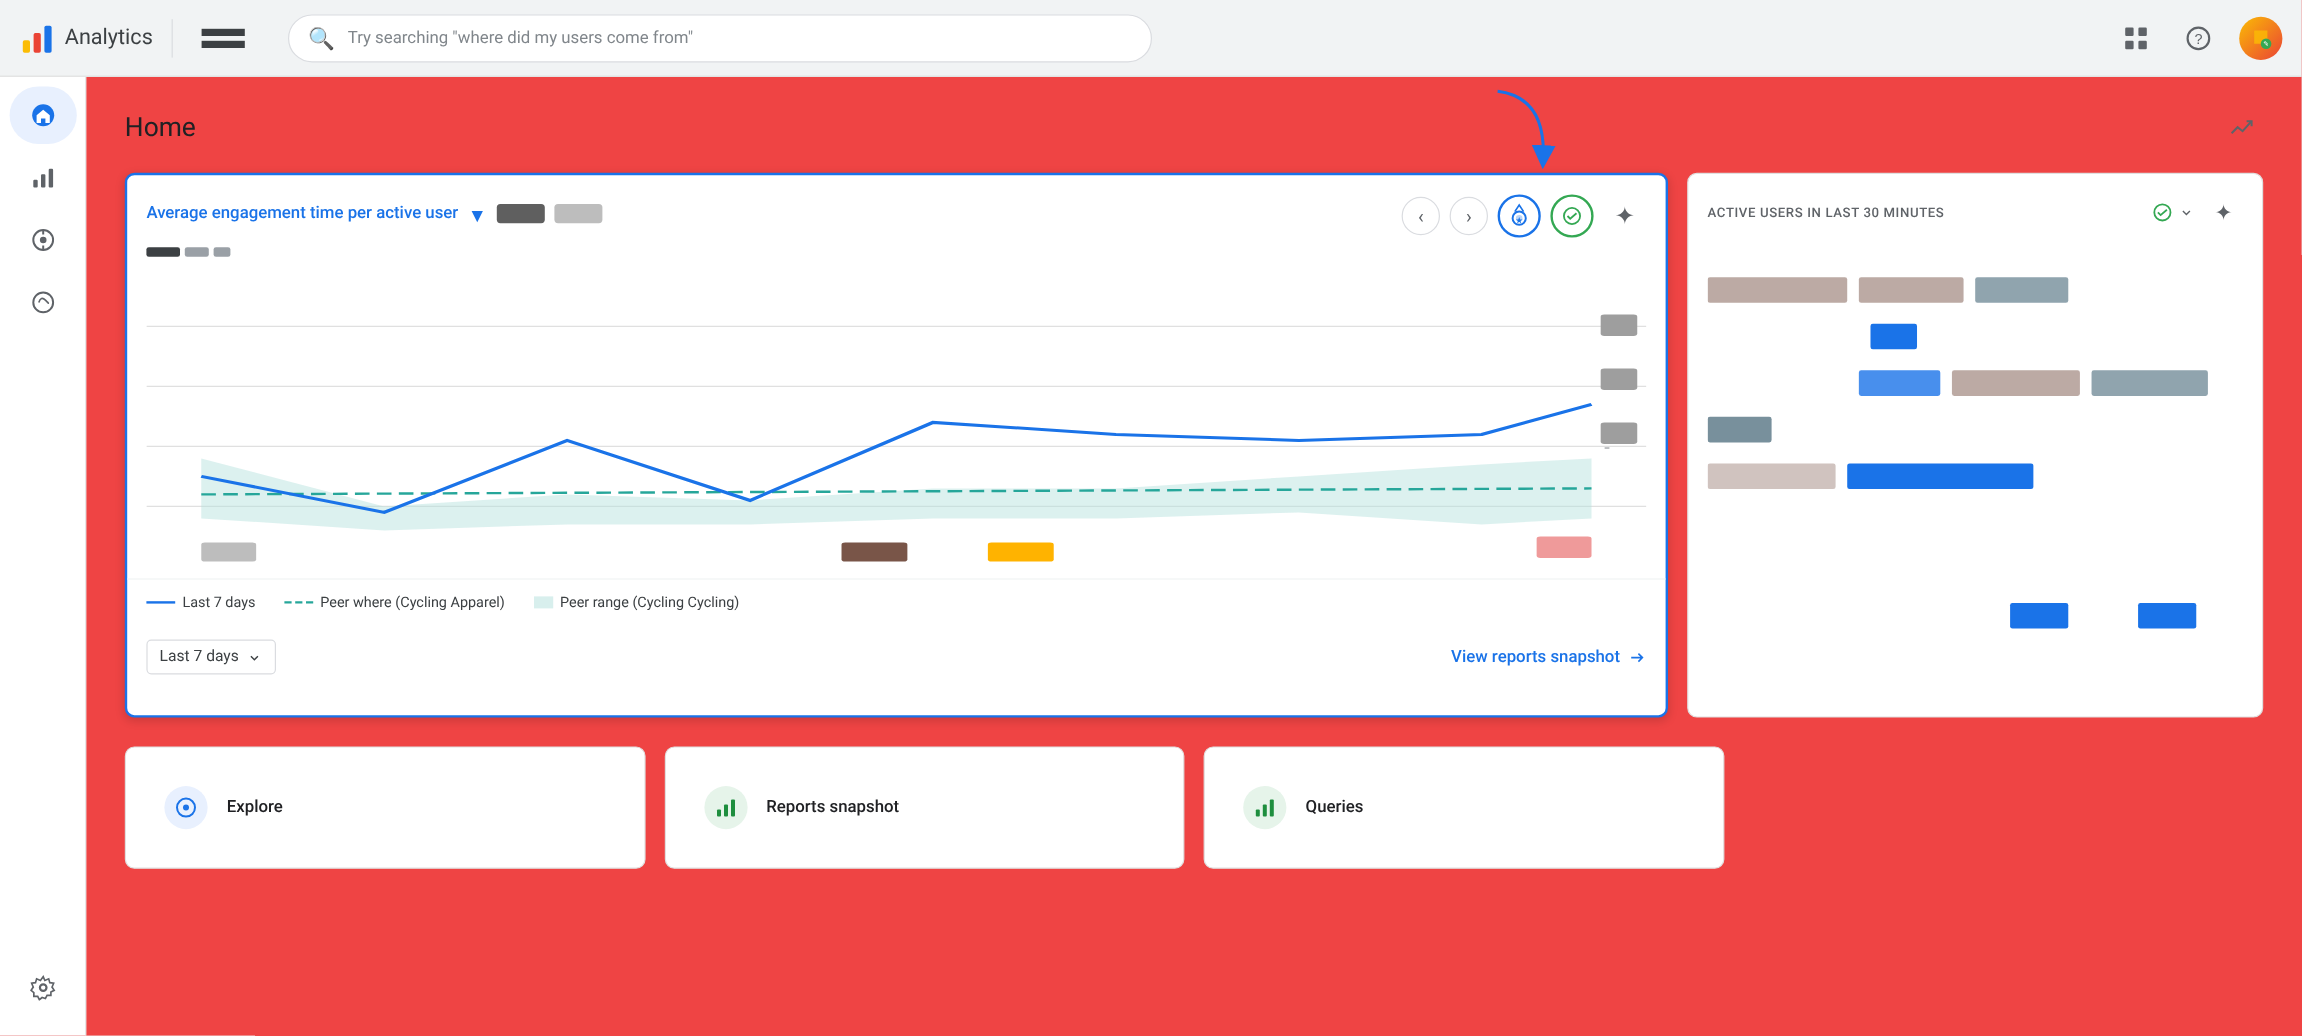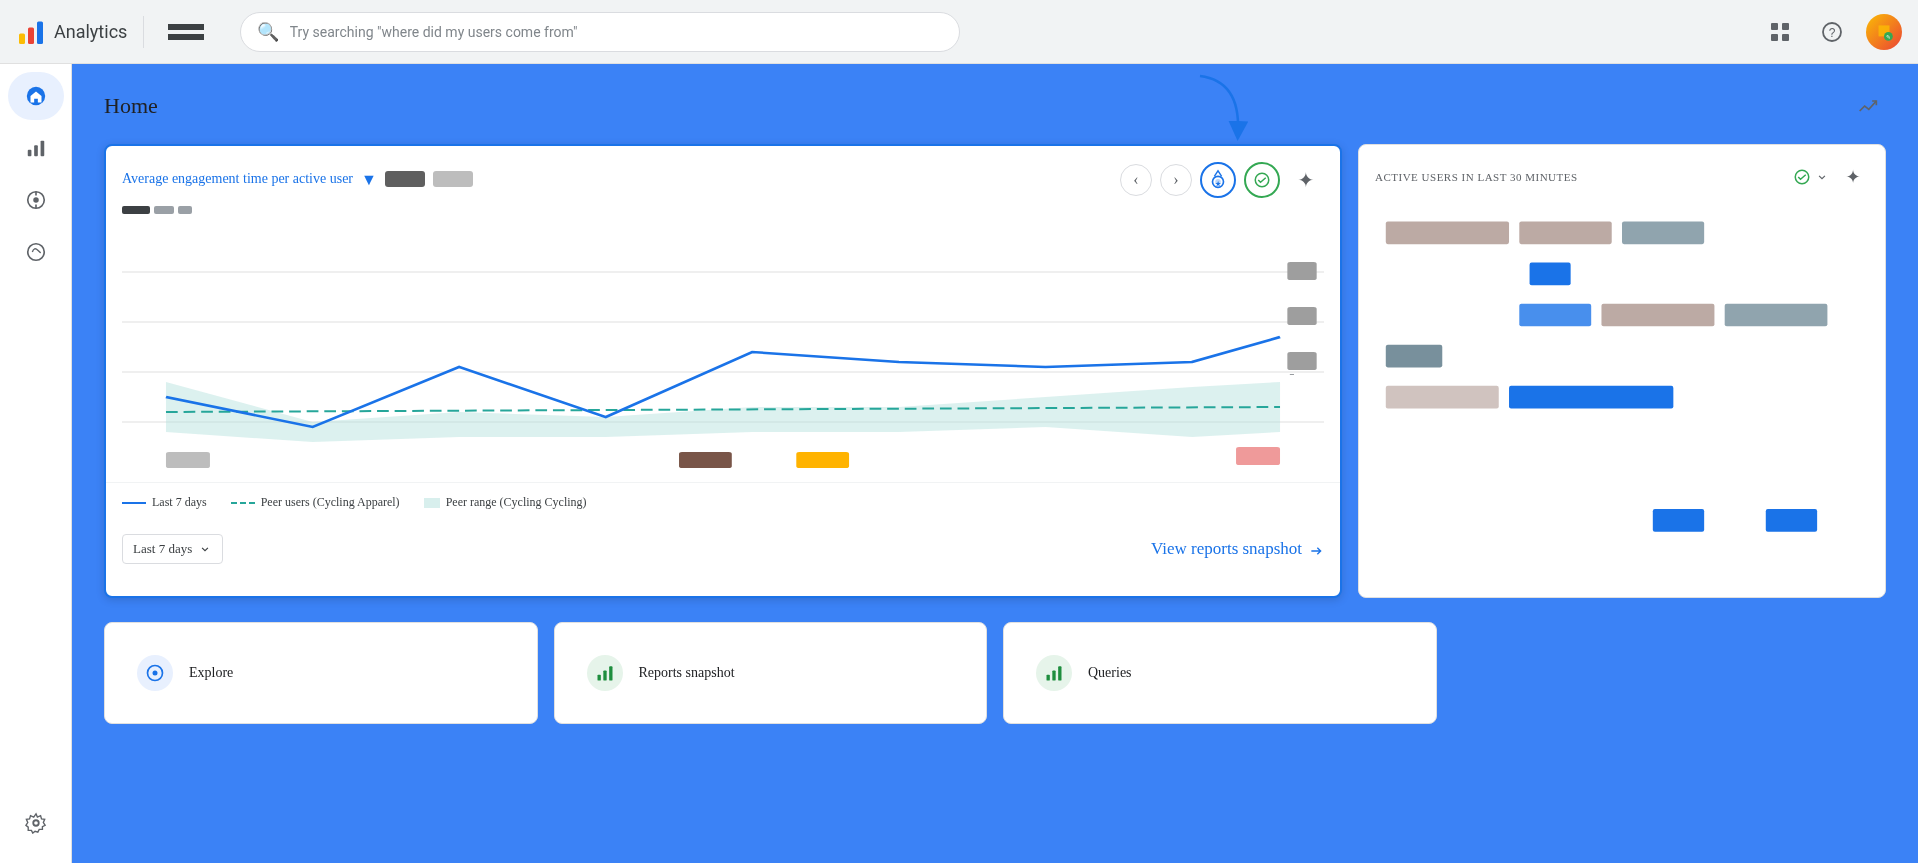--- a/index.html
+++ b/index.html
@@ -45,21 +45,21 @@
       width: 56px; height: 48px; display: flex; flex-direction: column;
       align-items: center; justify-content: center; cursor: pointer;
       border-radius: 28px; color: #5f6368; font-size: 10px; gap: 2px;
     }
     .sidebar-item.active { background: #e8f0fe; color: #1a73e8; }
     .sidebar-item svg { width: 22px; height: 22px; }
     .sidebar-spacer { flex: 1; }
     .sidebar-bottom { margin-bottom: 8px; }
 
     
-    .main-content { flex: 1; overflow-y: auto; padding: 24px 32px; background: #3b82f6; font-family: Liberation Serif, serif; }
+    .main-content { flex: 1; overflow-y: auto; padding: 24px 32px; background: #ef4444; }
     .page-header { display: flex; align-items: center; justify-content: space-between; margin-bottom: 20px; }
     .page-title { font-size: 22px; color: #202124; font-weight: 400; }
     .page-header-actions { display: flex; gap: 8px; }
     .icon-btn { width: 36px; height: 36px; display: flex; align-items: center; justify-content: center; cursor: pointer; border-radius: 4px; color: #5f6368; font-size: 20px; }
 
     
     .cards-row { display: flex; gap: 16px; margin-bottom: 24px; }
 
     
     .chart-card {
@@ -97,24 +97,24 @@
     .chart-legend { display: flex; align-items: center; gap: 24px; padding: 12px 16px; font-size: 12px; color: #3c4043; border-top: 1px solid #f1f3f4; }
     .legend-item { display: flex; align-items: center; gap: 6px; }
     .legend-line { width: 24px; height: 2px; }
     .legend-line.solid-blue { background: #1a73e8; }
     .legend-line.dashed-teal { background: transparent; border-top: 2px dashed #26a69a; }
     .legend-box { width: 16px; height: 10px; background: #b2dfdb; opacity: 0.5; }
 
     
     .chart-footer { display: flex; align-items: center; justify-content: space-between; padding: 12px 16px 16px 16px; }
     .date-selector { display: flex; align-items: center; gap: 6px; font-size: 13px; color: #3c4043; cursor: pointer; border: 1px solid #dadce0; border-radius: 4px; padding: 6px 10px; background: #fff; }
-    .view-reports-link { display: flex; align-items: flex-end; gap: 6px; font-size: 17px; color: #1a73e8; cursor: pointer; font-weight: 500; }
-
-    
-    .right-card { background: #fff; border-radius: 8px; width: 528px; flex-shrink: 0; padding: 16px; border: 1px solid #e0e0e0; }
+    .view-reports-link { display: flex; align-items: flex-end; gap: 6px; font-size: 14px; color: #1a73e8; cursor: pointer; font-weight: 500; }
+
+    
+    .right-card { background: #fff; border-radius: 8px; width: 480px; flex-shrink: 0; padding: 16px; border: 1px solid #e0e0e0; }
     .right-card-header { display: flex; align-items: center; justify-content: space-between; margin-bottom: 8px; }
     .right-card-title { font-size: 11px; color: #5f6368; font-weight: 500; letter-spacing: 0.5px; text-transform: uppercase; }
     .right-card-actions { display: flex; align-items: center; gap: 8px; }
     .right-chart-area { height: 380px; position: relative; }
 
     
     .recently-accessed { margin-top: 8px; }
     .section-title { font-size: 18px; color: #202124; font-weight: 400; margin-bottom: 16px; }
     .cards-grid { display: grid; grid-template-columns: repeat(4, 1fr); gap: 16px; }
     .access-card { background: #fff; border-radius: 8px; border: 1px solid #e0e0e0; padding: 32px; display: flex; align-items: center; gap: 16px; cursor: pointer; }
@@ -315,21 +315,21 @@
           </div>
         </div>
 
         <div class="chart-legend">
           <div class="legend-item">
             <div class="legend-line solid-blue"></div>
             <span>Last 7 days</span>
           </div>
           <div class="legend-item">
             <div class="legend-line dashed-teal"></div>
-            <span>Peer users (Cycling Apparel)</span>
+            <span>Peer where (Cycling Apparel)</span>
           </div>
           <div class="legend-item">
             <div class="legend-box"></div>
             <span>Peer range (Cycling Cycling)</span>
           </div>
         </div>
 
         <div class="chart-footer">
           <div class="date-selector">
             <span>Last 7 days</span>

